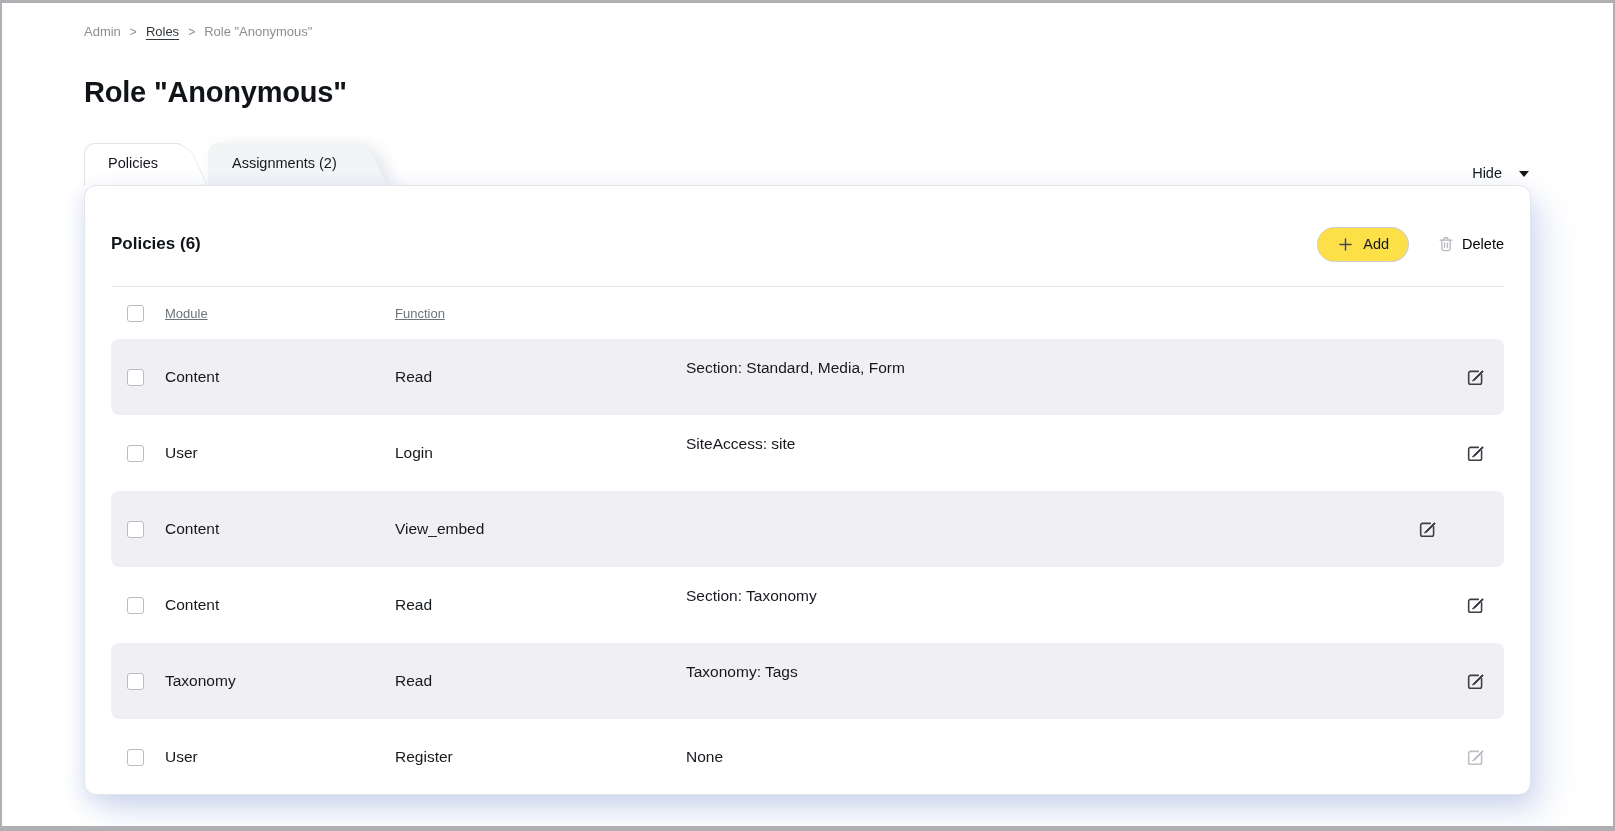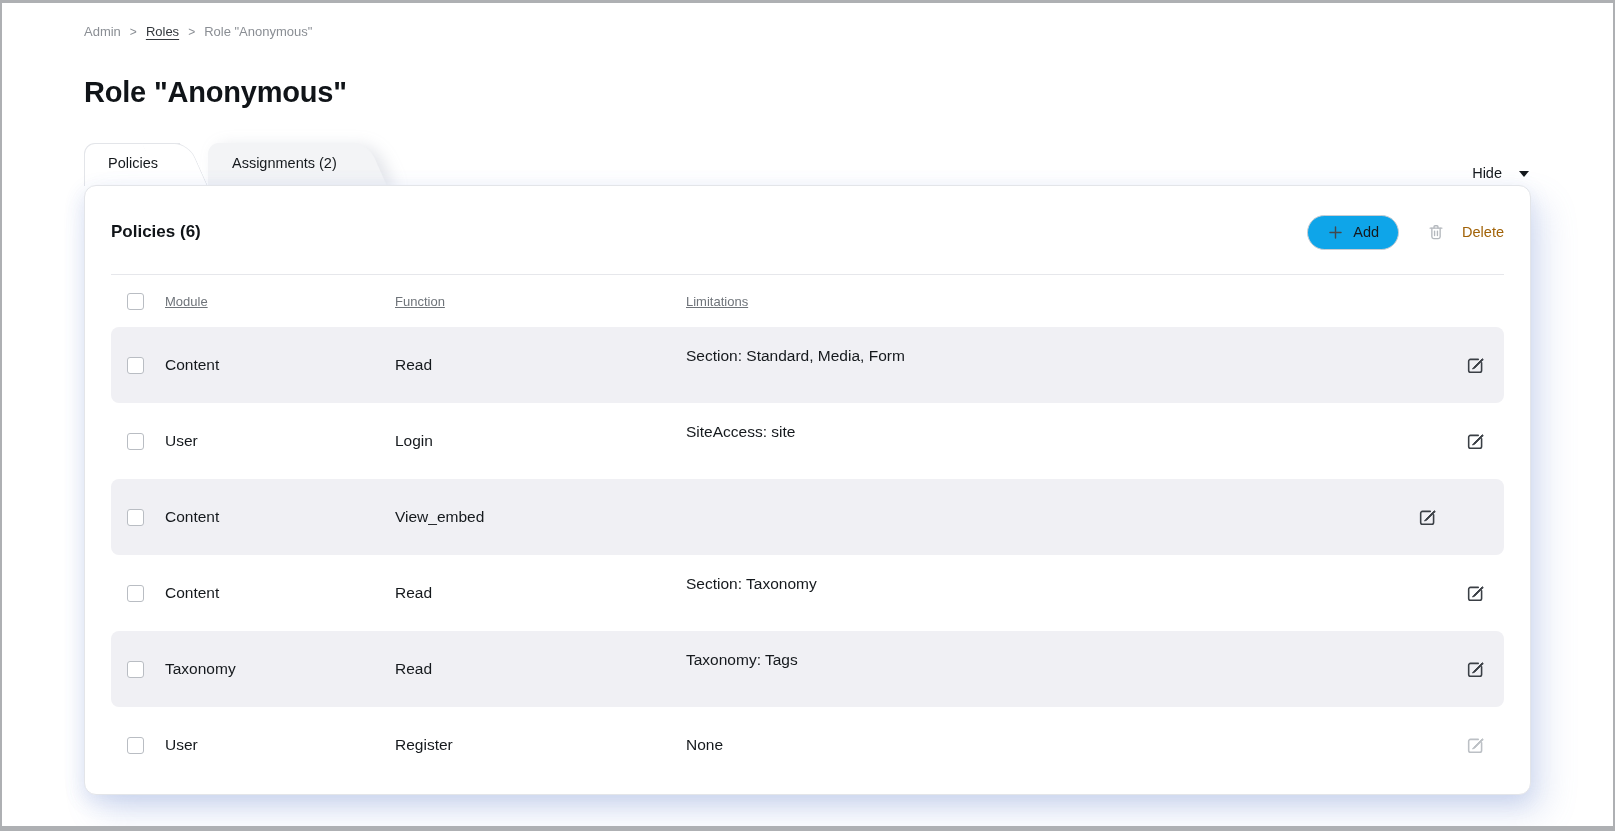--- a/index.html
+++ b/index.html
@@ -119,45 +119,45 @@
     position: relative;
     z-index: 4;
     height: 610px;
     background: #ffffff;
     border: 1px solid #e3e5e9;
     border-radius: 12px;
     box-shadow:
       14px 18px 34px rgba(99,130,205,0.20),
       0 6px 22px rgba(99,130,205,0.12),
       -4px 8px 18px rgba(99,130,205,0.08);
-    padding: 4px 26px;
+    padding: 16px 26px;
   }
   .panel-header {
     height: 85px;
     display: flex;
     align-items: center;
     justify-content: space-between;
     border-bottom: 1px solid #e6e7eb;
   }
   .panel-title { font-size: 17px; font-weight: 700; color: #101418; }
   .panel-actions { display: flex; align-items: center; gap: 28px; }
   .btn-add {
     display: flex; align-items: center; gap: 9px;
     height: 35px; padding: 0 19px;
-    background: #0ea5e9;
+    background: #fde047;
     border: 1px solid #cacdd3;
     border-radius: 18px;
     font-size: 14.5px; color: #15191d;
     cursor: pointer;
     font-family: inherit;
   }
   .btn-delete {
-    display: flex; align-items: center; gap: 17px;
+    display: flex; align-items: center; gap: 7px;
     background: none; border: none;
-    font-size: 14.5px; color: #a16207;
+    font-size: 14.5px; color: #000000;
     cursor: default;
     font-family: inherit;
   }
   .icon { display: inline-flex; }
 
   
   .thead, .trow {
     display: grid;
     grid-template-columns: 38px 230px 291px 1fr 48px;
     align-items: center;
@@ -243,21 +243,20 @@
         </div>
       </div>
 
       <div>
         <div class="thead">
           <span>
               <input type="checkbox" class="checkbox" style="">
             </span>
           <span class="col">Module</span>
           <span class="col">Function</span>
-          <span class="col">Limitations</span>
           <span></span>
         </div>
 
         <div class="trow striped">
           <span>
               <input type="checkbox" class="checkbox" style="">
             </span>
           <span>Content</span>
           <span>Read</span>
           <span class="cell-limitations raised">Section: Standard, Media, Form</span>

